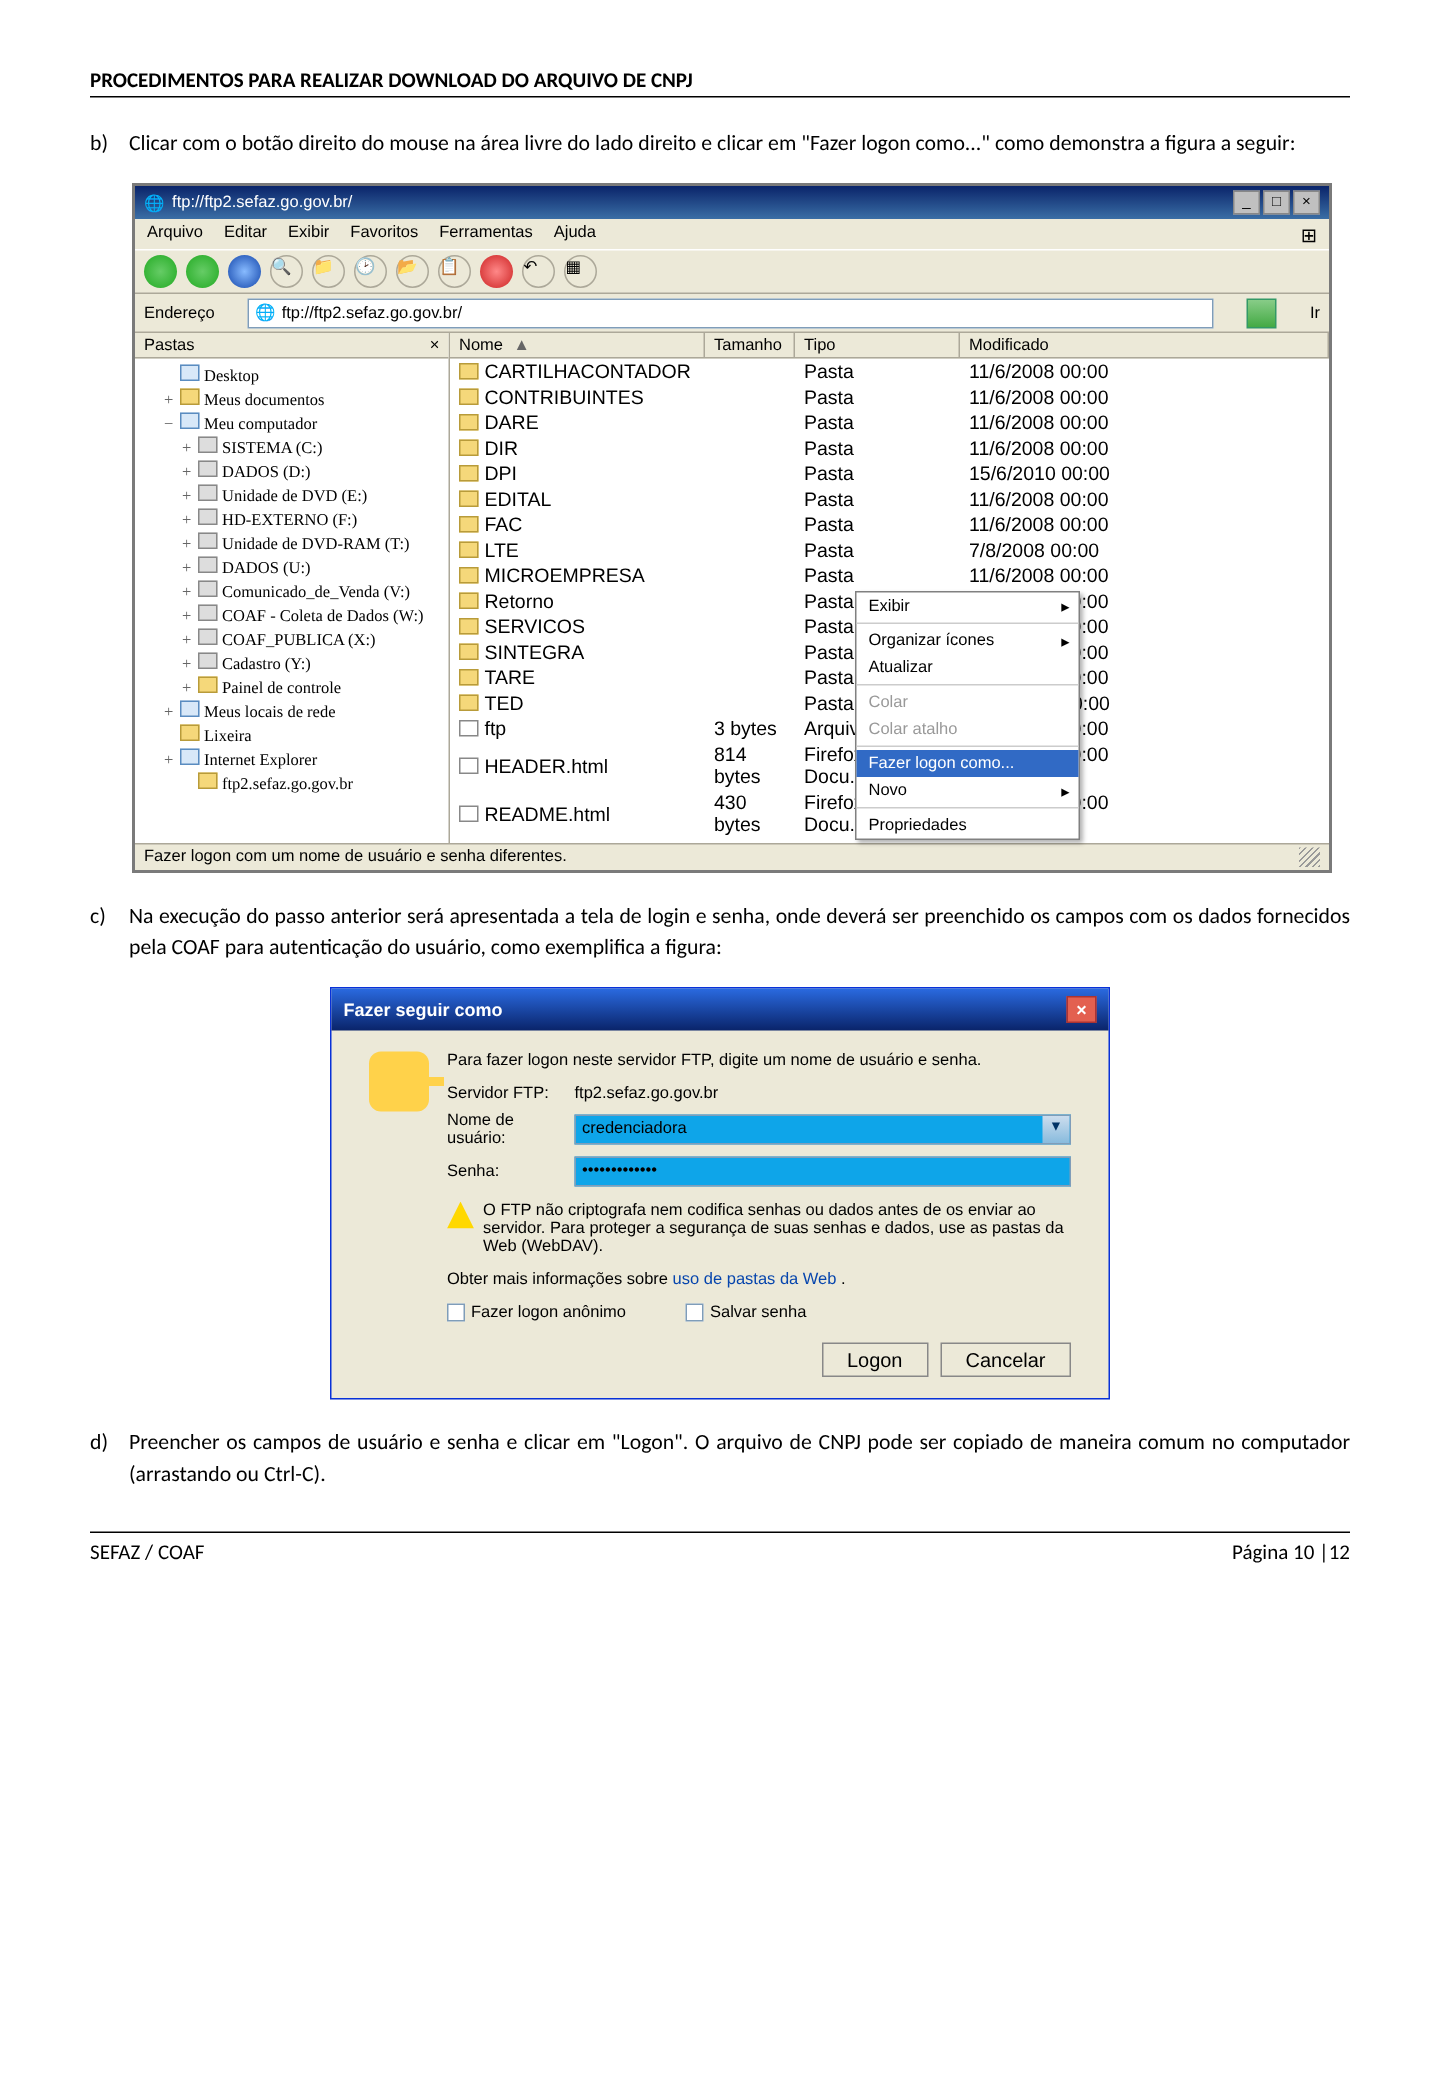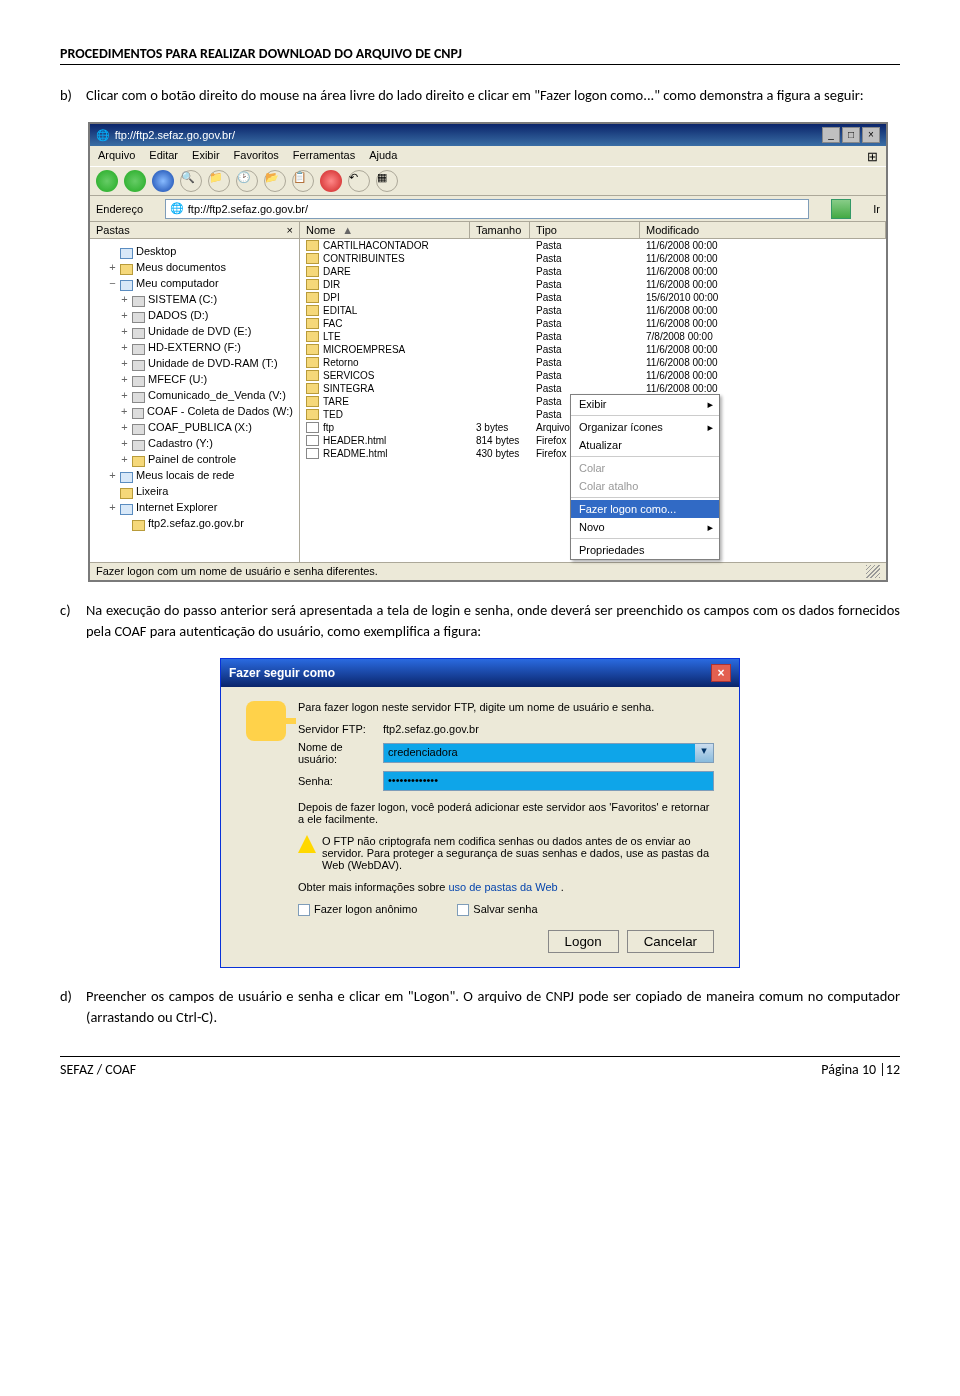--- a/index.html
+++ b/index.html
@@ -25,31 +25,31 @@
   .tbtn.blue { background: radial-gradient(#8bf,#14a); }
   .tbtn.red { background: radial-gradient(#f88,#c22); }
   .tbtn.small { width:22px; height:22px; border:1px solid #aca899; background:#ece9d8; }
   .addrbar { display:flex; align-items:center; gap:22px; padding:3px 6px; border-bottom:1px solid #aca899; height:26px;}
   .addrinput { flex:1; border:1px solid #7f9db9; background:#fff; padding:2px 4px; height:20px; display:flex; align-items:center; gap:4px; }
   .go-btn { width:20px; height:20px; background:linear-gradient(#8c8,#4a4); border:1px solid #396; }
   .explorer-body { display:flex; height:340px; background:#fff; }
   .folders-pane { width:210px; border-right:1px solid #aca899; display:flex; flex-direction:column; }
   .folders-head { background:#ece9d8; padding:2px 6px; border-bottom:1px solid #aca899; display:flex; justify-content:space-between; }
   .tree { padding:4px 6px; overflow:auto; font-size:11px; line-height:16px; }
-  .tree-item { display:flex; align-items:flex-end; gap:3px; white-space:nowrap; }
+  .tree-item { display:flex; align-items:flex-start; gap:3px; white-space:nowrap;font-family:Liberation Serif, serif; }
   .pm { width:9px; text-align:center; color:#666; }
   .fld-icon { width:13px; height:11px; background:#f5d87a; border:1px solid #b89b3a; display:inline-block;}
   .drv-icon { width:13px; height:11px; background:#ddd; border:1px solid #888; display:inline-block;}
   .cmp-icon { width:13px; height:11px; background:#d8e8f8; border:1px solid #5a8cc0; display:inline-block;}
   .ind1 { padding-left:12px; } .ind2 { padding-left:24px; }
   .file-pane { flex:1; display:flex; flex-direction:column; }
   .cols { display:flex; background:#ece9d8; border-bottom:1px solid #aca899; font-size:11px; }
   .cols div { padding:2px 6px; border-right:1px solid #aca899; }
   .col-name { width:170px; display:flex; align-items:center; gap:3px;} .col-size{width:60px; text-align:left;} .col-type{width:110px;} .col-mod{flex:1;}
-  .filerow { display:flex; font-size:10px; padding:0 0; }
+  .filerow { display:flex; font-size:13px; padding:0 0; }
   .filerow div { padding:1px 6px; }
   .filerow .col-name { display:flex; gap:4px; align-items:center; width:170px;}
   .file-icon { width:13px; height:11px; background:#fff; border:1px solid #888; display:inline-block;}
   .ctx-menu { position:relative; }
   .context { position:absolute; left:480px; top:172px; width:150px; background:#fff; border:1px solid #808080; box-shadow:2px 2px 3px rgba(0,0,0,.3); font-size:11px; }
   .context .ci { padding:3px 20px 3px 8px; border-bottom:0; position:relative; }
   .context .ci.arrow::after { content:'▸'; position:absolute; right:6px; }
   .context .sep { border-top:1px solid #ccc; margin:2px 0; }
   .context .disabled { color:#999; }
   .context .highlight { background:#316ac5; color:#fff; }
@@ -177,21 +177,21 @@
               <span>HD-EXTERNO (F:)</span>
             </div>
             <div class="tree-item ind2">
               <span class="pm">+</span>
               <span class="drv-icon"></span>
               <span>Unidade de DVD-RAM (T:)</span>
             </div>
             <div class="tree-item ind2">
               <span class="pm">+</span>
               <span class="drv-icon"></span>
-              <span>MFECF (U:)</span>
+              <span>DADOS (U:)</span>
             </div>
             <div class="tree-item ind2">
               <span class="pm">+</span>
               <span class="drv-icon"></span>
               <span>Comunicado_de_Venda (V:)</span>
             </div>
             <div class="tree-item ind2">
               <span class="pm">+</span>
               <span class="drv-icon"></span>
               <span>COAF - Coleta de Dados (W:)</span>
@@ -439,21 +439,20 @@
           <span>ftp2.sefaz.go.gov.br</span>
         </div>
         <div class="frow">
           <span class="flabel">Nome de usuário:</span>
           <span class="finput combo"><span>credenciadora</span><span class="combo-btn">▾</span></span>
         </div>
         <div class="frow">
           <span class="flabel">Senha:</span>
           <span class="finput">•••••••••••••</span>
         </div>
-        <p style="margin-top:10px;">Depois de fazer logon, você poderá adicionar este servidor aos 'Favoritos' e retornar a ele facilmente.</p>
         <div class="note">
           <span class="warn-icon"></span>
           <span>O FTP não criptografa nem codifica senhas ou dados antes de os enviar ao servidor. Para proteger a segurança de suas senhas e dados, use as pastas da Web (WebDAV).</span>
         </div>
         <p>
           <span>Obter mais informações sobre </span><span class="link">uso de pastas da Web</span> .
         </p>
         <div class="chkrow">
           <label><span class="chk"></span><span>Fazer logon anônimo</span></label>
           <label><span class="chk"></span><span>Salvar senha</span></label>

